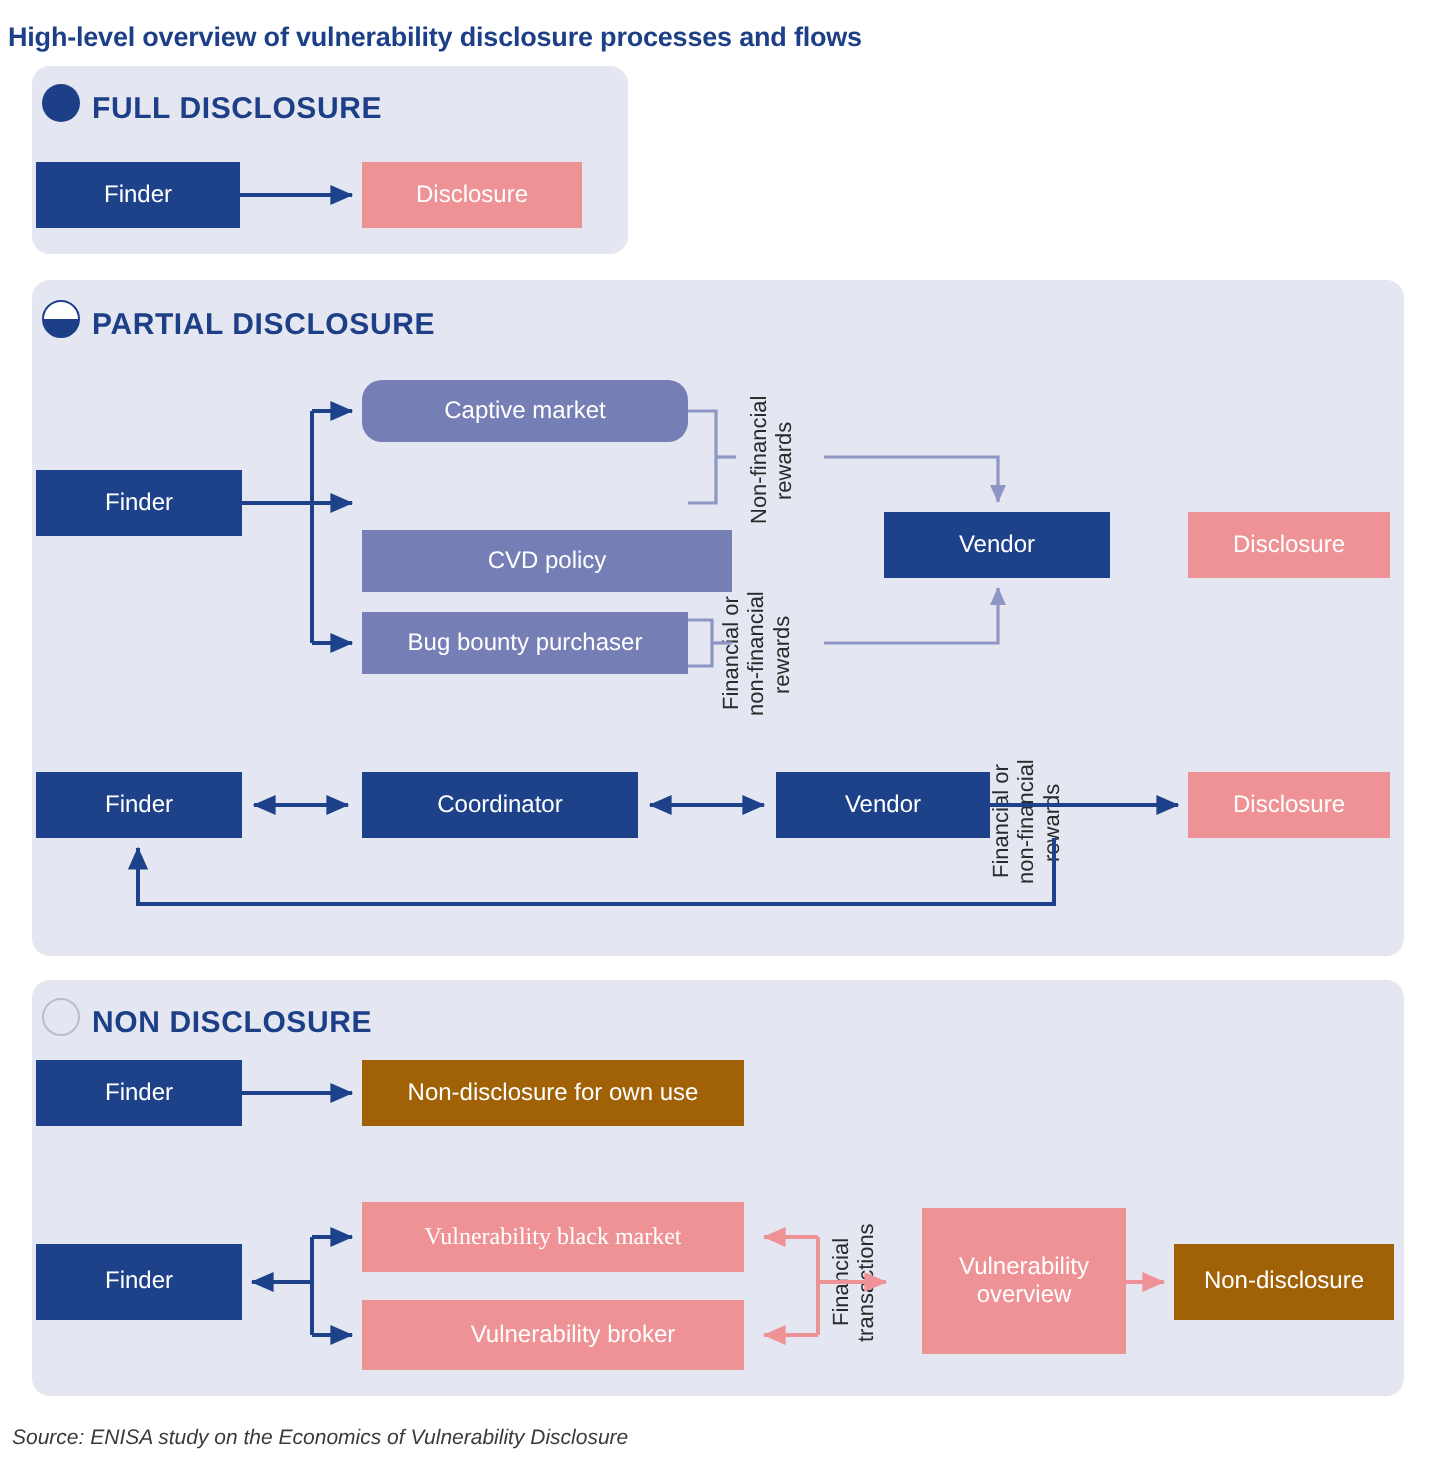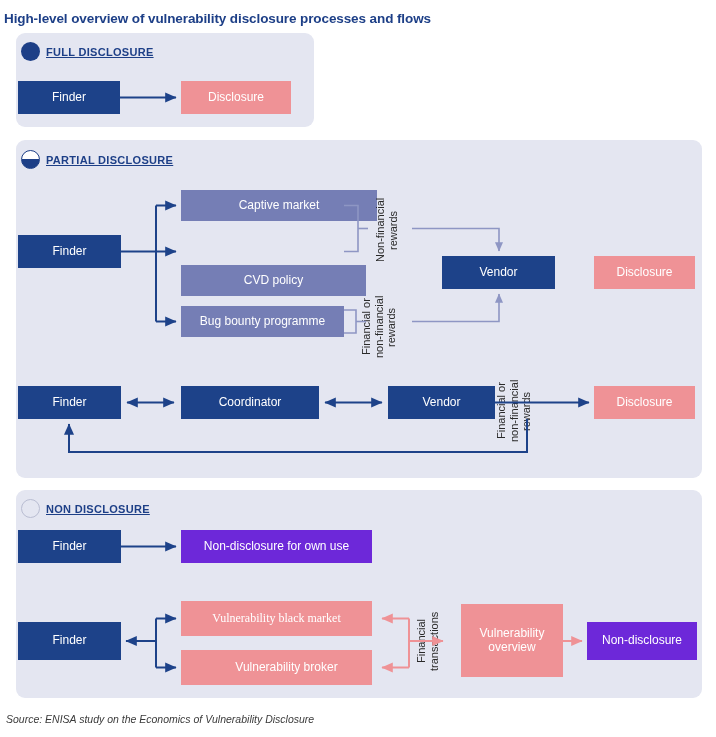--- a/index.html
+++ b/index.html
@@ -18,43 +18,43 @@
   .source{
     position:absolute;left:6px;top:713px;width:560px;
     font-size:10.5px;font-style:italic;color:#3a3a3a;
   }
 
   
   .panel{
     position:absolute;background:#e4e6f1;border-radius:9px;
   }
   .panel-label{
-    position:absolute;font-size:11px;font-weight:bold;color:#1d3f87;
-    letter-spacing:0.3px;white-space:nowrap;text-decoration:underline;
+    position:absolute;font-size:15px;font-weight:bold;color:#1d3f87;
+    letter-spacing:0.3px;white-space:nowrap;
   }
 
   
   .mark{position:absolute;width:19px;height:19px;border-radius:50%;}
   .mark-full{background:#1d3f87;}
   .mark-partial{
     background:linear-gradient(to bottom,#ffffff 0 50%,#1d3f87 50% 100%);
     border:1px solid #1d3f87;box-sizing:border-box;
   }
   .mark-none{background:#e4e6f1;border:1.4px solid #b9bdd2;box-sizing:border-box;}
 
   
   .node{
     position:absolute;display:flex;align-items:center;justify-content:center;
     color:#ffffff;font-size:12px;text-align:center;line-height:1.15;
     box-sizing:border-box;padding:2px 4px;
   }
   .n-navy{background:#1d4289;}
   .n-purple{background:#757eb5;}
   .n-pink{background:#ef9296;}
-  .n-crimson{background:#6d28d9;text-align:center;}
+  .n-crimson{background:#a16207;text-align:center;}
 
   
   .vlabel{
     position:absolute;
     font-size:11px;color:#2a2a2a;line-height:1.15;text-align:center;
     writing-mode:vertical-rl;transform:rotate(180deg);white-space:pre-line;
   }
 
   
   svg.wires{position:absolute;left:0;top:0;width:716px;height:737px;overflow:visible;}
@@ -71,23 +71,23 @@
   <div class="panel-label" style="left:46px;top:46px;">FULL DISCLOSURE</div>
 
   <div class="node n-navy" style="left:18px;top:81px;width:102px;height:33px;">Finder</div>
   <div class="node n-pink" style="left:181px;top:81px;width:110px;height:33px;">Disclosure</div>
 
   <div class="panel" style="left:16px;top:140px;width:686px;height:338px;"></div>
   <div class="mark mark-partial" style="left:21px;top:150px;"></div>
   <div class="panel-label" style="left:46px;top:154px;">PARTIAL DISCLOSURE</div>
 
   <div class="node n-navy" style="left:18px;top:235px;width:103px;height:33px;">Finder</div>
-  <div class="node n-purple" style="left:181px;top:190px;width:196px;height:31px;">Captive market</div>
+  <div class="node n-purple" style="left:181px;top:190px;width:163px;height:31px;border-radius:10px;">Captive market</div>
   <div class="node n-purple" style="left:181px;top:235px;width:185px;height:31px;margin-top:30px;">CVD policy</div>
-  <div class="node n-purple" style="left:181px;top:306px;width:163px;height:31px;">Bug bounty programme</div>
+  <div class="node n-purple" style="left:181px;top:306px;width:163px;height:31px;">Bug bounty purchaser</div>
   <div class="node n-navy" style="left:442px;top:256px;width:113px;height:33px;">Vendor</div>
   <div class="node n-pink" style="left:594px;top:256px;width:101px;height:33px;">Disclosure</div>
 
   <div class="node n-navy" style="left:18px;top:386px;width:103px;height:33px;">Finder</div>
   <div class="node n-navy" style="left:181px;top:386px;width:138px;height:33px;">Coordinator</div>
   <div class="node n-navy" style="left:388px;top:386px;width:107px;height:33px;">Vendor</div>
   <div class="node n-pink" style="left:594px;top:386px;width:101px;height:33px;">Disclosure</div>
 
   <div class="vlabel" style="left:374px;top:186px;width:34px;height:88px;">Non-financial
 rewards</div>

